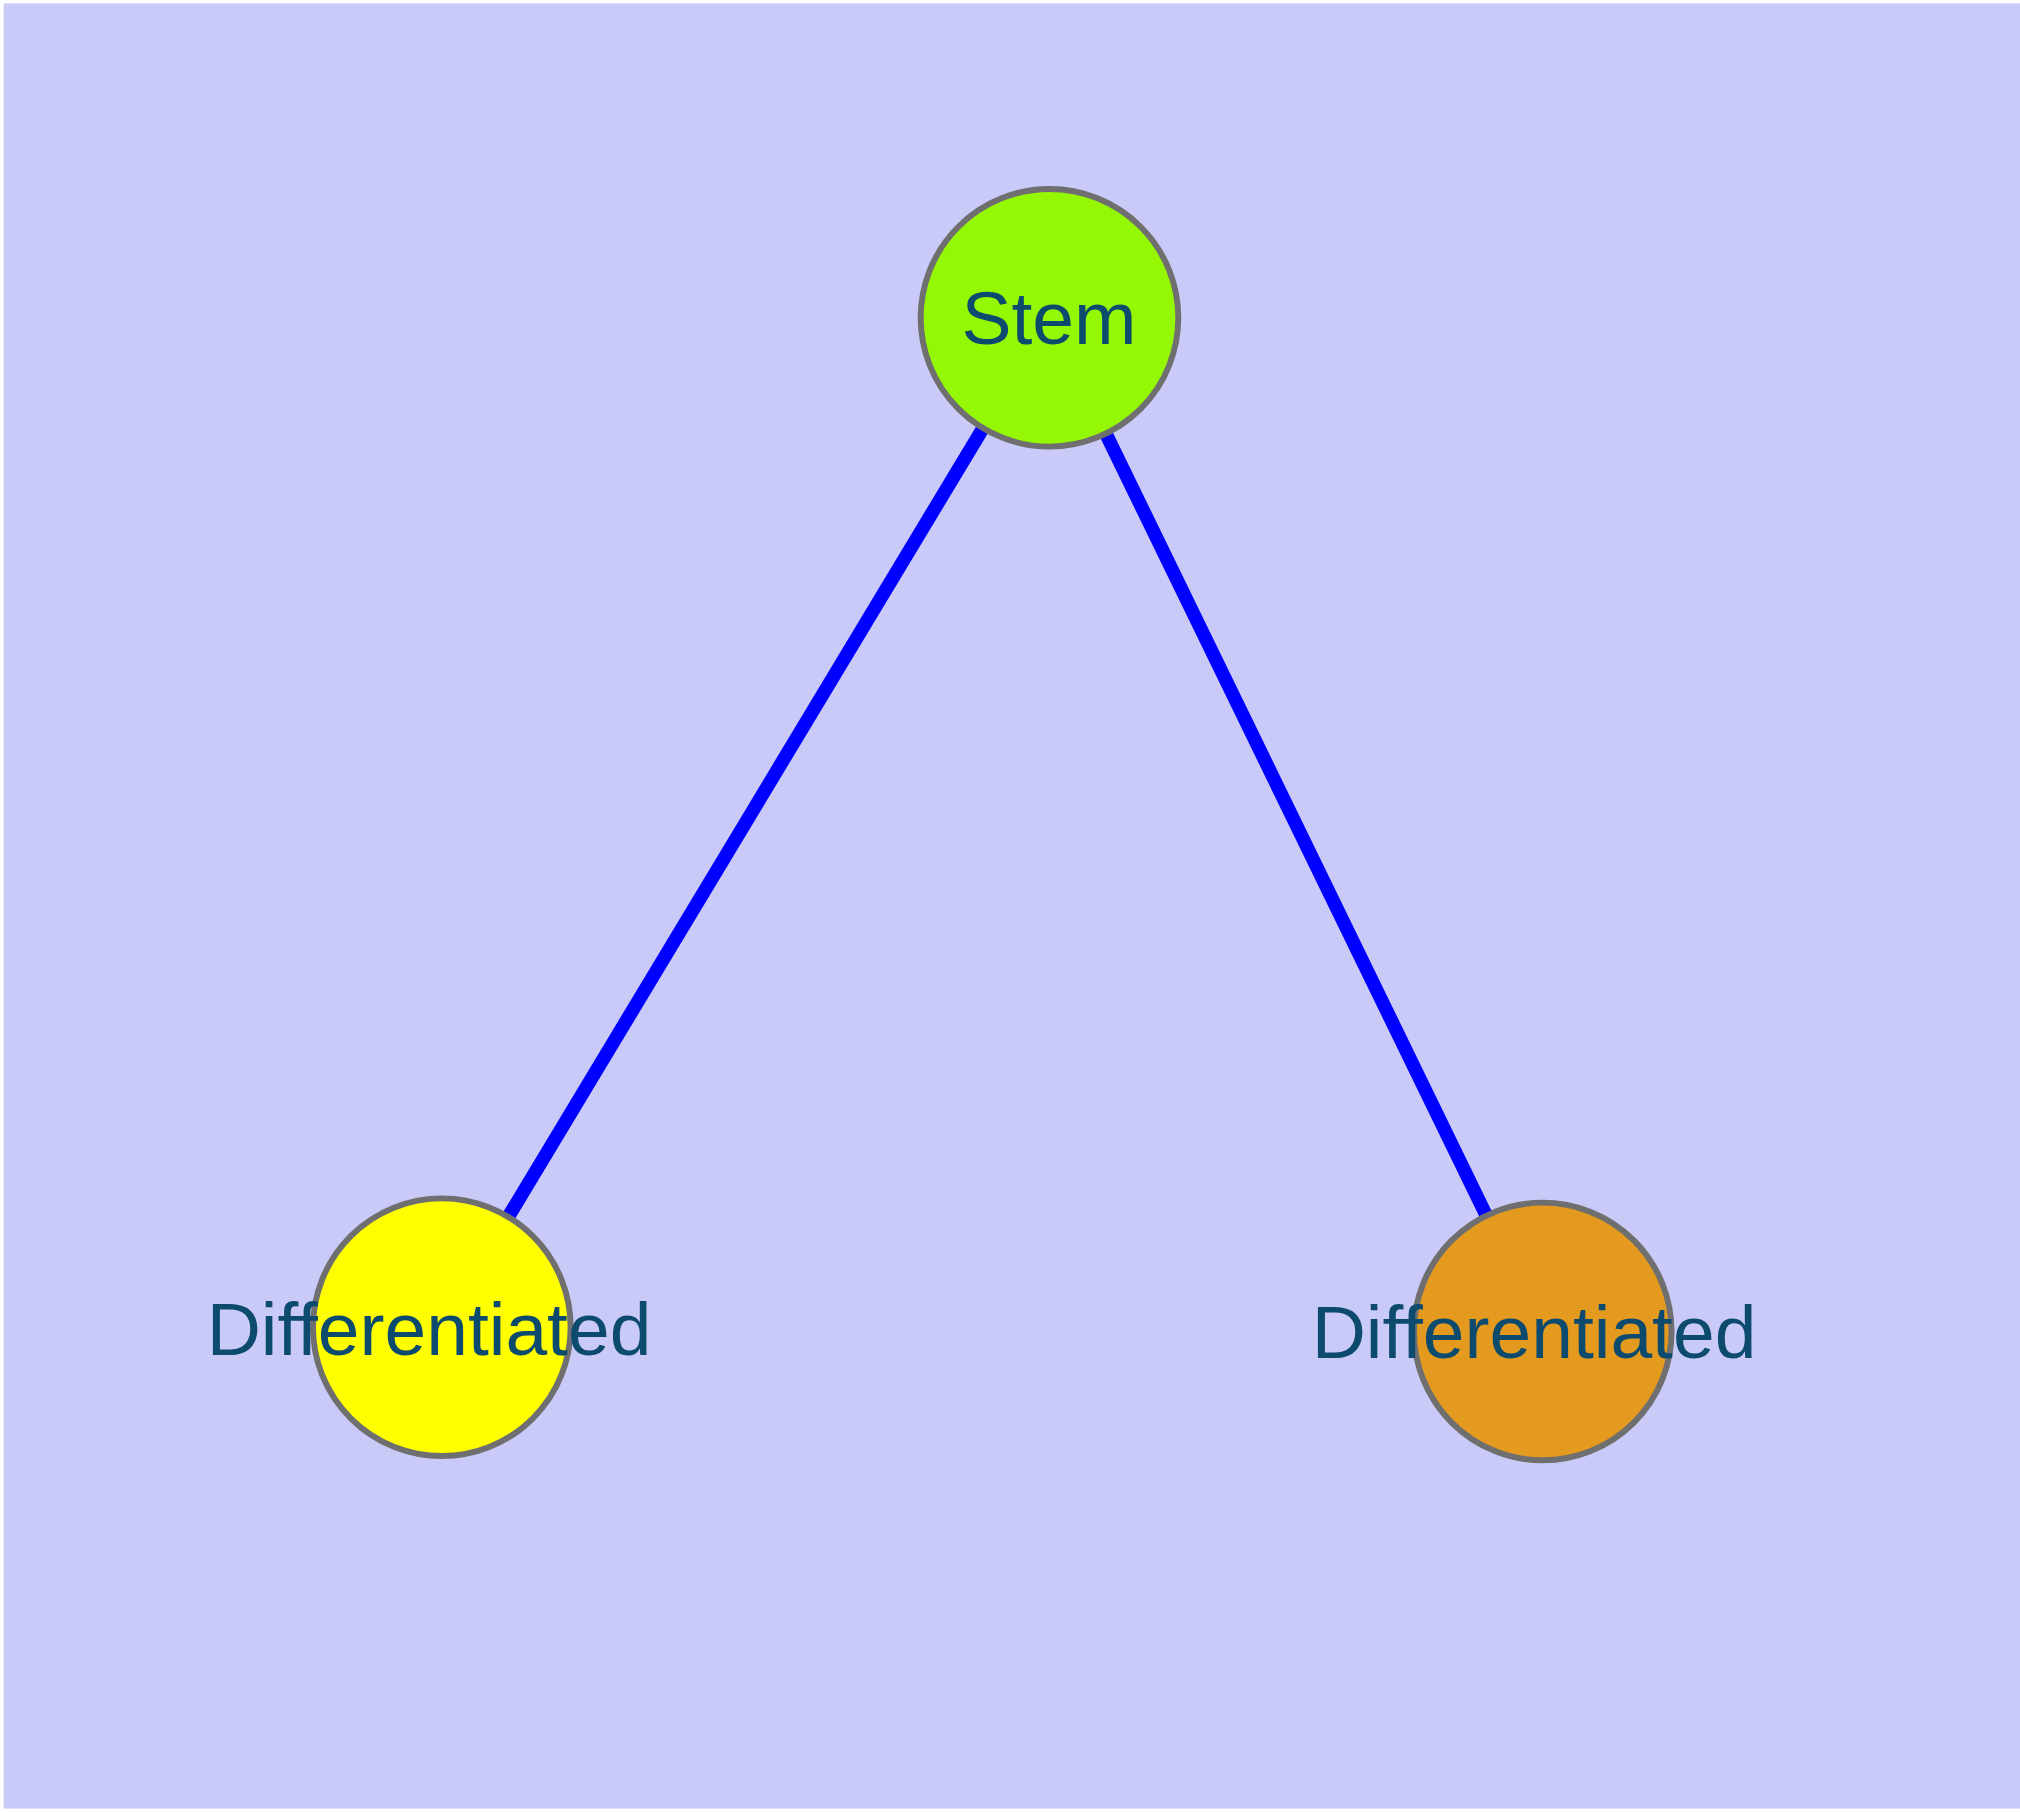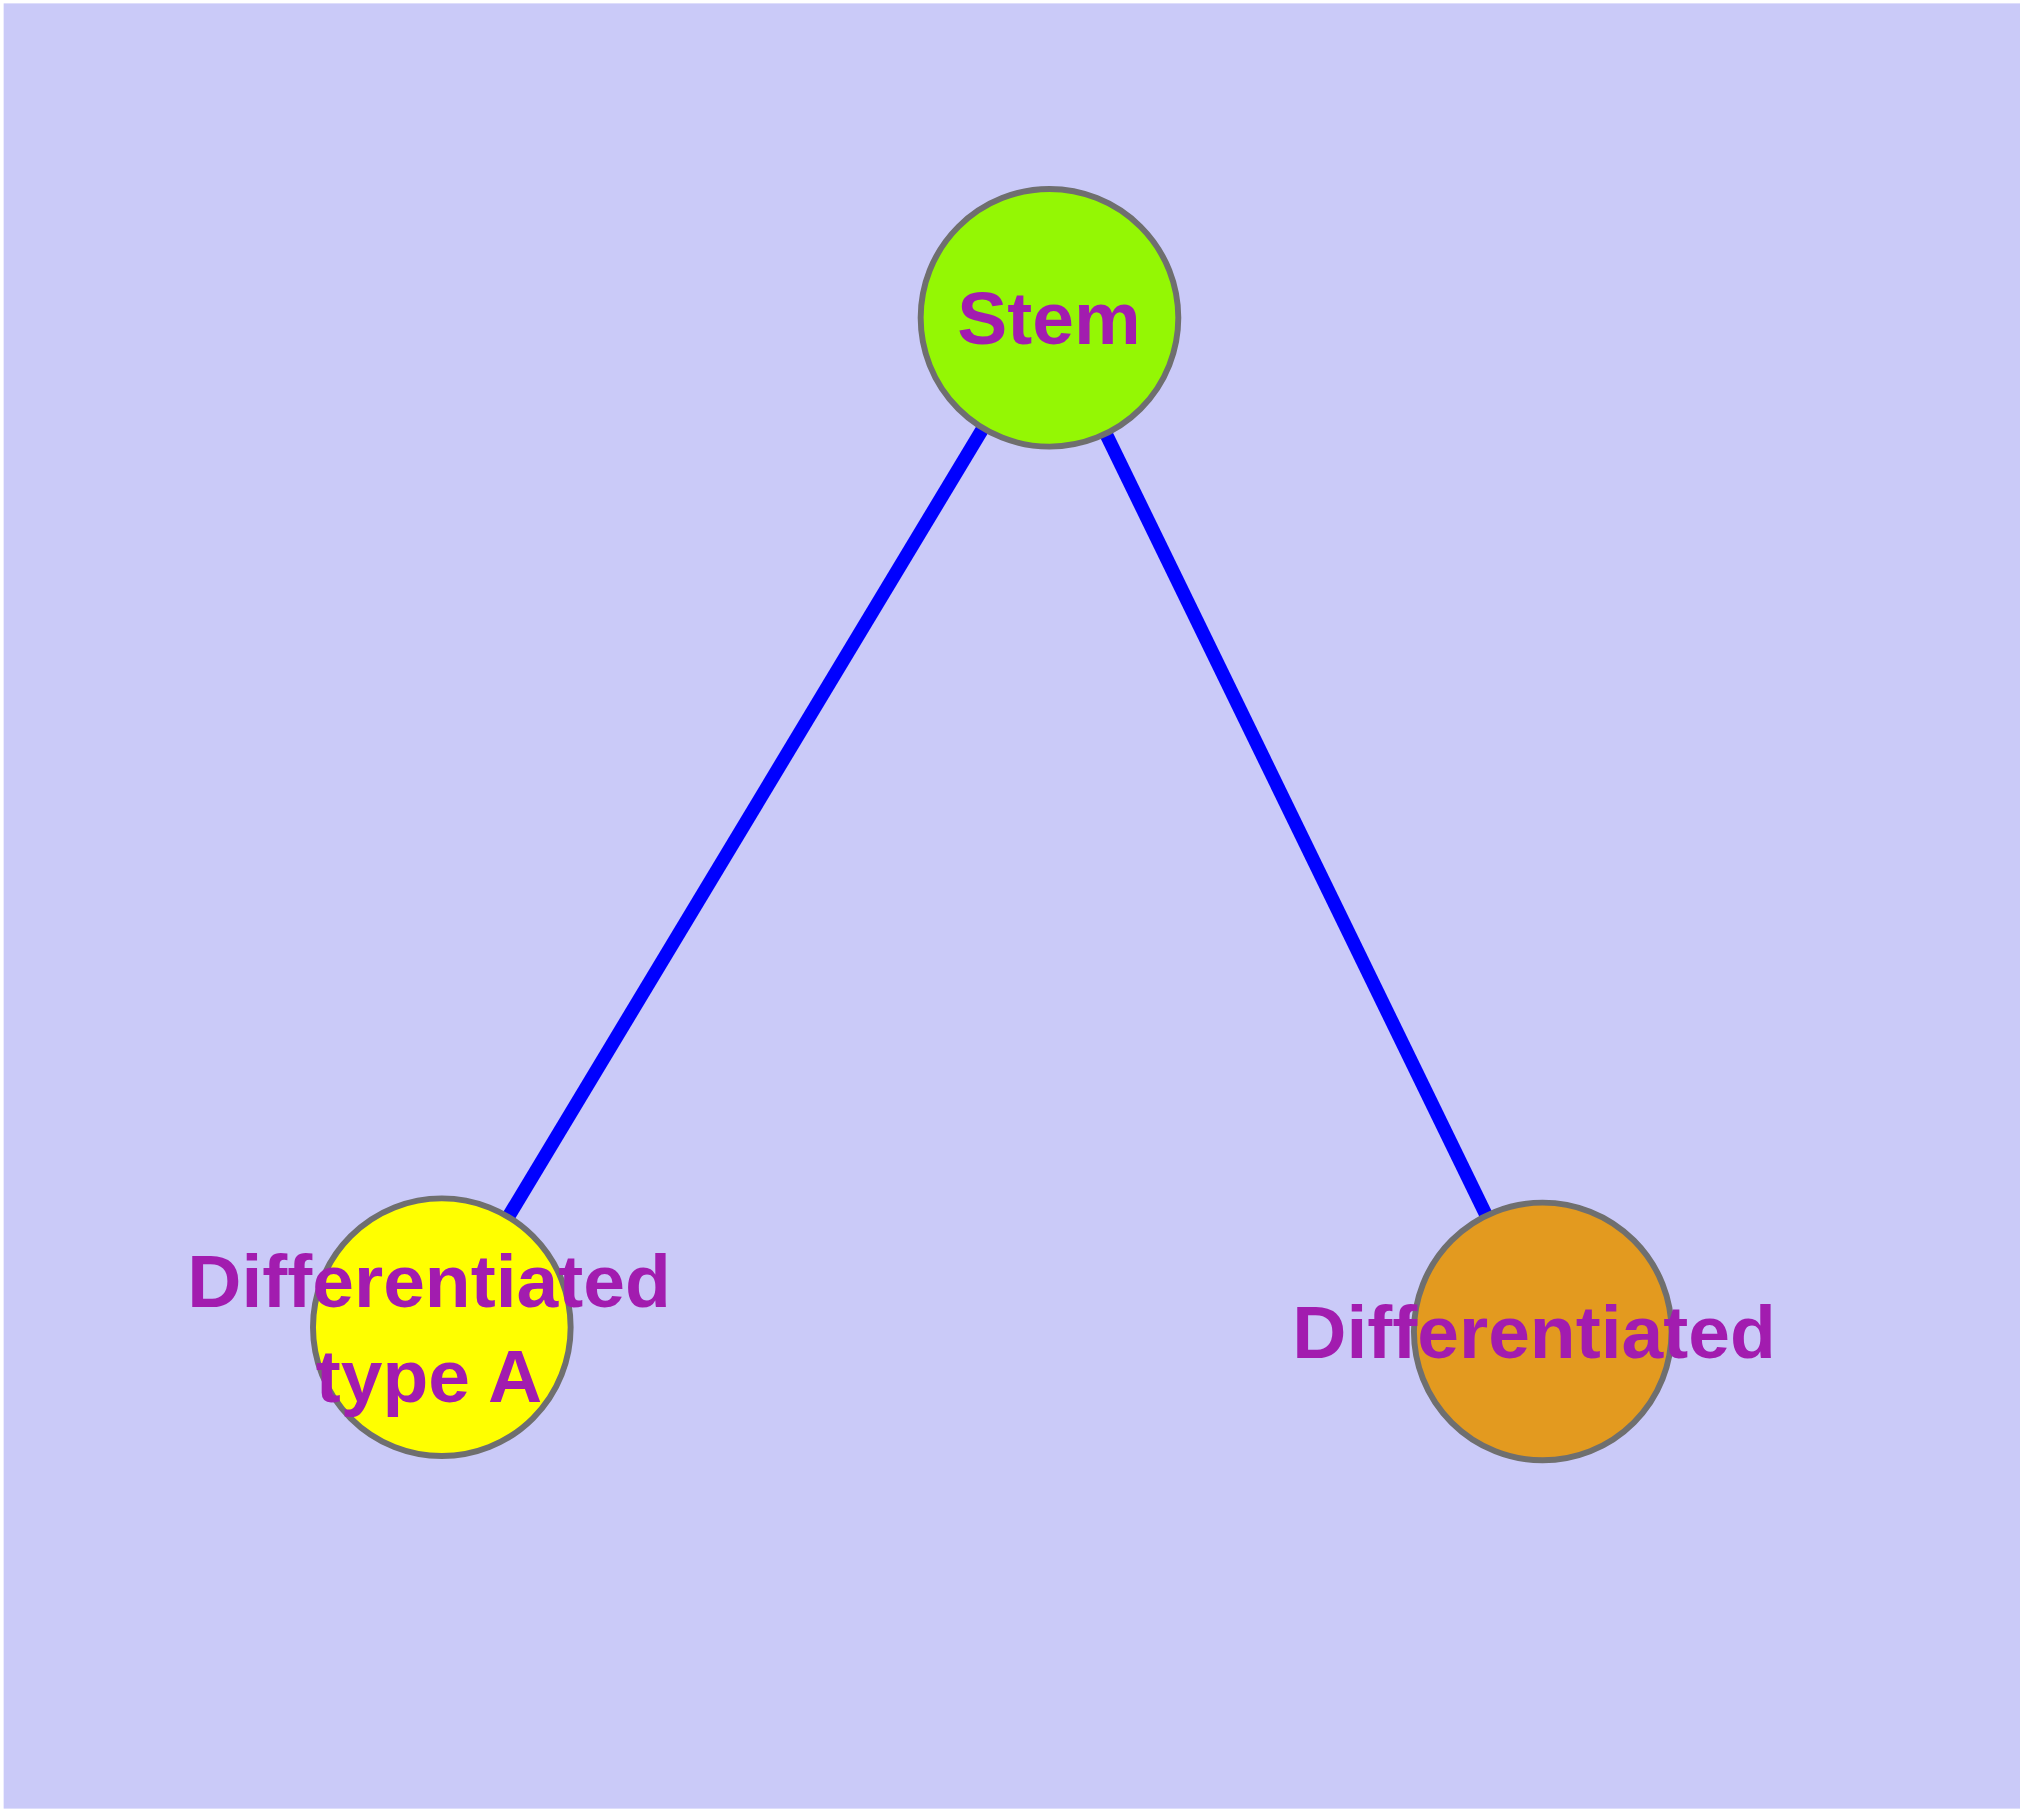--- a/index.html
+++ b/index.html
@@ -24,24 +24,24 @@
     stroke-width: 16px;
     fill: none;
   }
   .node-circle {
     stroke: #6F6F6F;
     stroke-width: 7px;
   }
   .node-label {
     position: absolute;
     transform: translate(-50%, -50%);
-    font-weight: bold;
+    font-weight: normal;
     font-size: 75px;
     line-height: 95px;
-    color: #a21caf;
+    color: #0c4a6e;
     text-align: center;
     white-space: nowrap;
     pointer-events: none;
   }
   .node-label .line {
     display: block;
   }
 </style>
 </head>
 <body>
@@ -55,19 +55,18 @@
 
   <circle class="node-circle" cx="1238" cy="375" r="152" fill="#94F704"></circle>
   <circle class="node-circle" cx="521" cy="1566" r="152" fill="#FFFF00"></circle>
   <circle class="node-circle" cx="1820" cy="1571" r="152" fill="#E39A1F"></circle>
 </svg>
 
 <div class="node-label" style="left:1049px; top:318px;">Stem</div>
 
 <div class="node-label" style="left:429px; top:1329px;">
   <span class="line">Differentiated</span>
-  <span class="line">type A</span>
 </div>
 
 <div class="node-label" style="left:1534px; top:1332px;">
   <span class="line">Differentiated</span>
 </div>
 
 
 </body></html>

